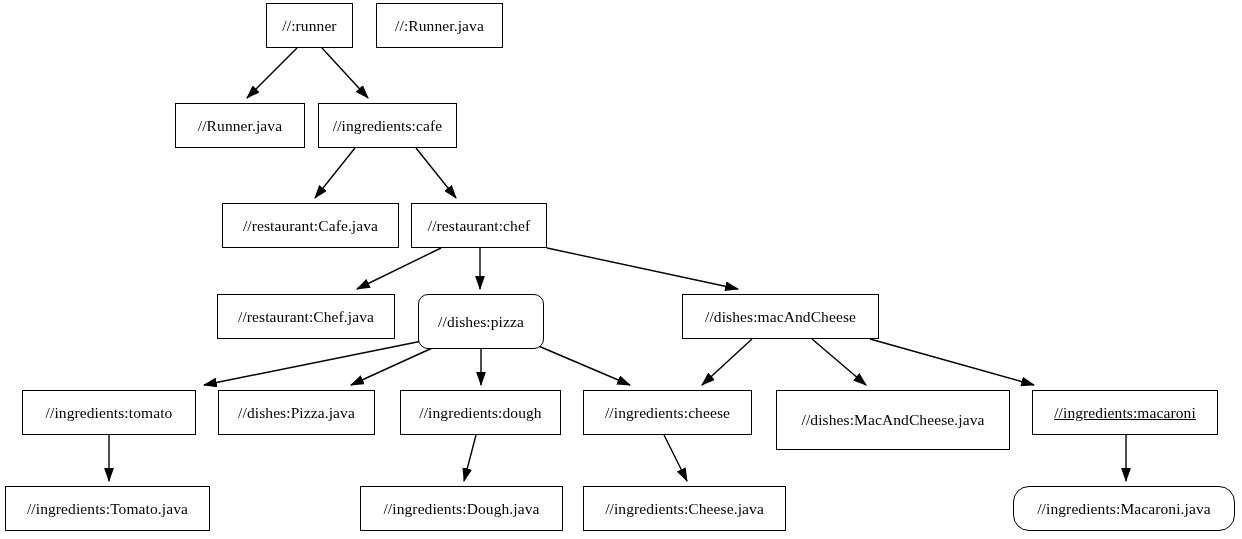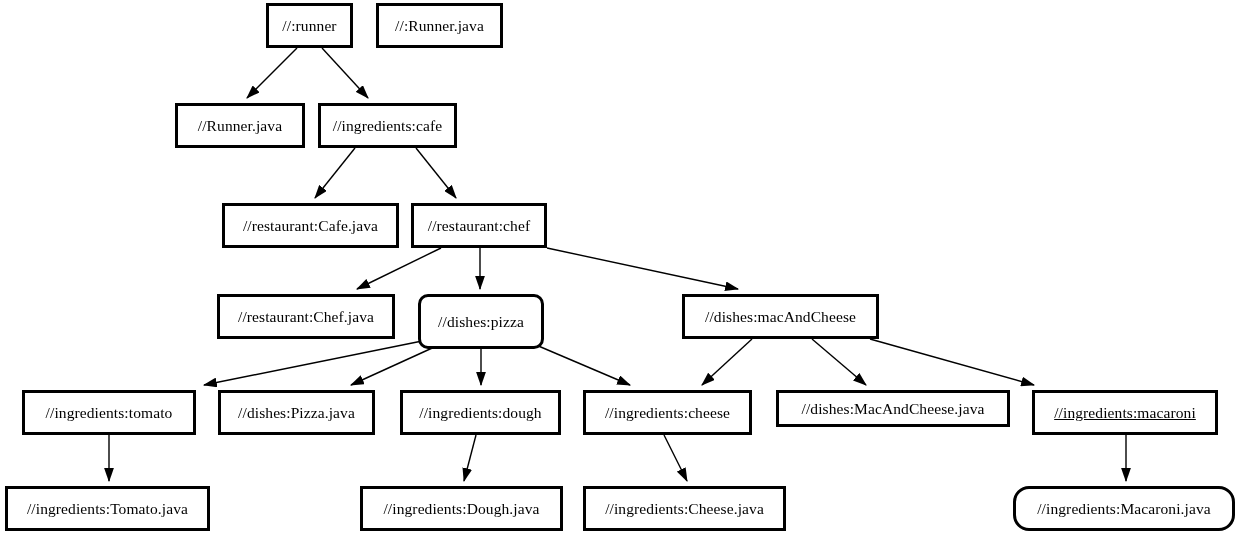--- a/index.html
+++ b/index.html
@@ -29,21 +29,21 @@
   #node-layer {
     position: absolute;
     left: 0;
     top: 0;
     width: 1242px;
     height: 539px;
   }
   .graph-node {
     position: absolute;
     box-sizing: border-box;
-    border: 3px solid #c4b5fd;
+    border: 1px solid #c4b5fd;
     background: #ffffff;
     display: flex;
     align-items: center;
     justify-content: center;
     color: #000000;
     font-size: 15.5px;
     line-height: 1;
     white-space: nowrap;
     letter-spacing: 0.1px;
   }
@@ -118,21 +118,21 @@
       </div>
       <div class="graph-node" style="left: 218px; top: 390px; width: 157px; height: 45px; border-color: rgb(0, 0, 0); background: rgb(255, 255, 255); color: rgb(0, 0, 0);">
         <span class="node-label">//dishes:Pizza.java</span>
       </div>
       <div class="graph-node" style="left: 400px; top: 390px; width: 161px; height: 45px; border-color: rgb(0, 0, 0); background: rgb(255, 255, 255); color: rgb(0, 0, 0);">
         <span class="node-label">//ingredients:dough</span>
       </div>
       <div class="graph-node" style="left: 583px; top: 390px; width: 169px; height: 45px; border-color: rgb(0, 0, 0); background: rgb(255, 255, 255); color: rgb(0, 0, 0);">
         <span class="node-label">//ingredients:cheese</span>
       </div>
-      <div class="graph-node" style="left: 776px; top: 390px; width: 234px; height: 37px; border-color: rgb(0, 0, 0); background: rgb(255, 255, 255); color: rgb(0, 0, 0);">
+      <div class="graph-node" style="left: 776px; top: 390px; width: 234px; height: 60px; border-color: rgb(0, 0, 0); background: rgb(255, 255, 255); color: rgb(0, 0, 0);">
         <span class="node-label">//dishes:MacAndCheese.java</span>
       </div>
       <div class="graph-node" style="left: 1032px; top: 390px; width: 186px; height: 45px; border-color: rgb(0, 0, 0); background: rgb(255, 255, 255); color: rgb(0, 0, 0); text-decoration: underline;">
         <span class="node-label">//ingredients:macaroni</span>
       </div>
       <div class="graph-node" style="left: 5px; top: 486px; width: 205px; height: 45px; border-color: rgb(0, 0, 0); background: rgb(255, 255, 255); color: rgb(0, 0, 0);">
         <span class="node-label">//ingredients:Tomato.java</span>
       </div>
       <div class="graph-node" style="left: 360px; top: 486px; width: 203px; height: 45px; border-color: rgb(0, 0, 0); background: rgb(255, 255, 255); color: rgb(0, 0, 0);">
         <span class="node-label">//ingredients:Dough.java</span>

